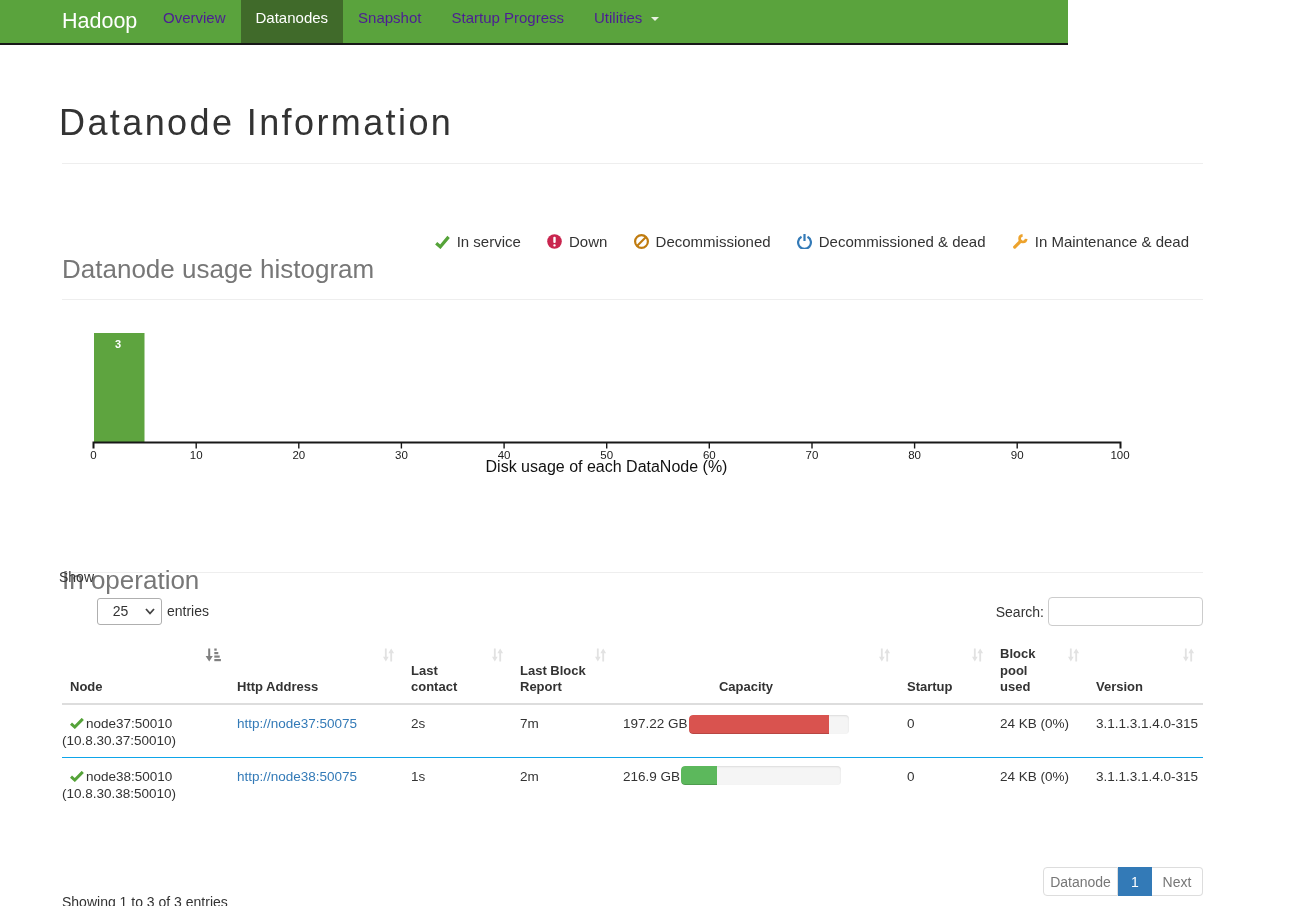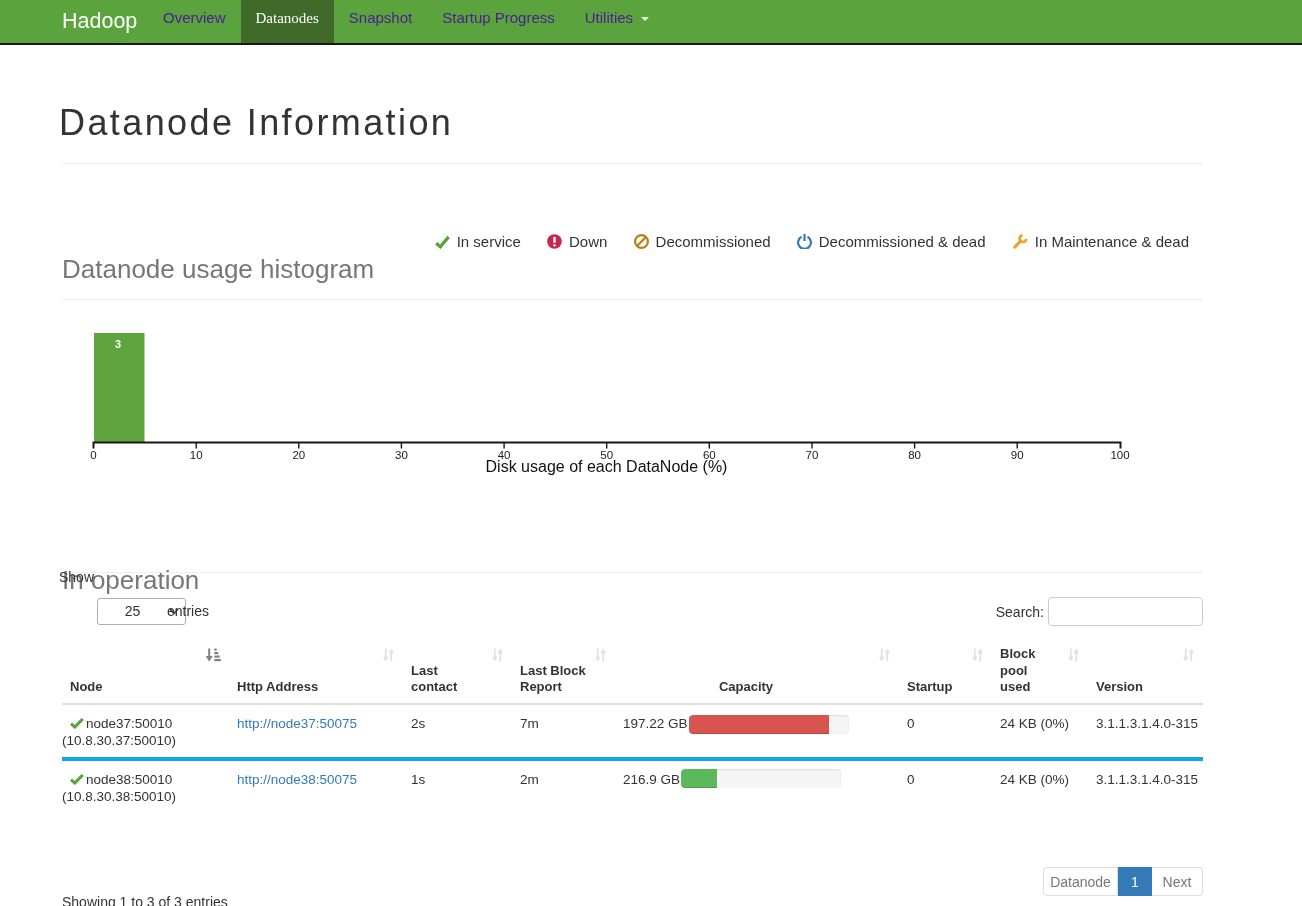--- a/index.html
+++ b/index.html
@@ -1,25 +1,25 @@
 <!DOCTYPE html>
 <html><head>
 <meta charset="utf-8">
 <style>
 * { margin:0; padding:0; box-sizing:content-box; }
 html,body { width:1302px; height:906px; background:#fff; font-family:"Liberation Sans", sans-serif; color:#333; overflow:hidden; }
 body { position:relative; }
 a { color:#337ab7; text-decoration:none; }
 
 
-.navbar { position:absolute; left:0; top:0; width:1302px; height:43px; background:#5aa33d; border-bottom:2px solid #181818; }
+.navbar { position:absolute; left:0; top:0; width:1068px; height:43px; background:#5aa33d; border-bottom:2px solid #181818; }
 .brand { position:absolute; left:62px; top:0; height:43px; line-height:42px; font-size:21.5px; color:#fff; }
 .nav-items { position:absolute; left:148px; top:0; height:43px; display:flex; }
 .nav-items .itm { height:43px; line-height:36px; padding:0 15px; font-size:15px; color:#4c1d95; white-space:nowrap; }
-.nav-items .itm.active { background:#406a2a; color:#fff;font-family:Liberation Serif, serif; }
+.nav-items .itm.active { background:#406a2a; color:#fff; }
 .caret { display:inline-block; width:0; height:0; margin-left:4px; vertical-align:2px; border-left:4px solid transparent; border-right:4px solid transparent; border-top:4px solid #e8f1e2; }
 
 
 .h1 { position:absolute; left:59px; top:105px; font-size:36px; font-weight:normal; color:#333; line-height:36px; letter-spacing:2.4px; }
 .hr { position:absolute; left:62px; width:1141px; height:0; border-top:1px solid #eee; }
 .hr1 { top:163px; }
 .hr2 { top:299px; }
 .hr3 { top:572px; }
 
 
@@ -27,34 +27,34 @@
 .legend .li { display:inline-block; margin-left:22px; }
 .legend .li:first-child { margin-left:0;margin-top:48px; }
 .legend svg { vertical-align:-2px; margin-right:7px; }
 
 .h2 { position:absolute; left:62px; font-size:26px; font-weight:normal; color:#777; line-height:26px; }
 .h2a { top:256px; }
 .h2b { top:527px;margin-top:40px; }
 
 
 .show-ctl { position:absolute; left:0; top:0; width:0; height:0; font-size:14px; color:#333; }
-.show-ctl .sel { position:absolute; left:97px; top:598px; width:63px; height:25px; border:1px solid #afafaf; border-radius:3px; background:#fff;padding-left:24px; }
+.show-ctl .sel { position:absolute; left:97px; top:598px; width:63px; height:25px; border:1px solid #afafaf; border-radius:3px; background:#fff; }
 .show-ctl .sel .v { position:absolute; left:0; right:18px; top:0; line-height:25px; text-align:center; }
 .show-ctl .sel svg.chev { position:absolute; right:6px; top:8px; }
 .sh-lb1 { position:absolute; left:59px; top:569px;text-align:center; }
 .sh-lb2 { position:absolute; left:167px; top:603px; }
 .search-ctl { position:absolute; right:99px; top:597px; font-size:14px; color:#333; }
 .search-ctl .lbl { display:inline-block; vertical-align:middle; margin-right:4px; line-height:29px; }
 .search-ctl input { width:153px; height:27px; border:1px solid #ccc; border-radius:4px; outline:none; font-size:14px; padding:0; }
 
 
 table.dt { position:absolute; left:62px; top:638px; width:1141px; border-collapse:collapse; table-layout:fixed; font-size:13.5px; color:#333; }
 table.dt th { font-size:13px; font-weight:bold; text-align:left; vertical-align:bottom; padding:8px 30px 7px 8px; line-height:16.5px; border-bottom:2px solid #ddd; position:relative; }
 table.dt th .sic { position:absolute; top:10px; }
-table.dt td { padding:10.5px 8px 7.5px; vertical-align:top; line-height:17px; border-top:4px solid #0ea5e9; position:relative; }
+table.dt td { padding:10.5px 8px 7.5px; vertical-align:top; line-height:17px; border-top:1px solid #0ea5e9; position:relative; }
 table.dt tr.r1 td { border-top:none; }
 table.dt td.ndcell { padding-left:0; }
 td.ndcell .nicon { margin-left:8px; margin-right:2px; vertical-align:-1px; }
 .cap-txt { display:inline-block; }
 .progress { position:absolute; width:160px; height:19px; background:#f5f5f5; border-radius:4px; box-shadow:inset 0 1px 2px rgba(0,0,0,.1); overflow:hidden; }
 .progress .pb { height:19px; border-radius:4px 0 0 4px; box-shadow:inset 0 -1px 0 rgba(0,0,0,.15); }
 .pb.red { background:#d9534f; }
 .pb.grn { background:#5cb85c; }
 .pb.org { background:#f0ad4e; }
 

